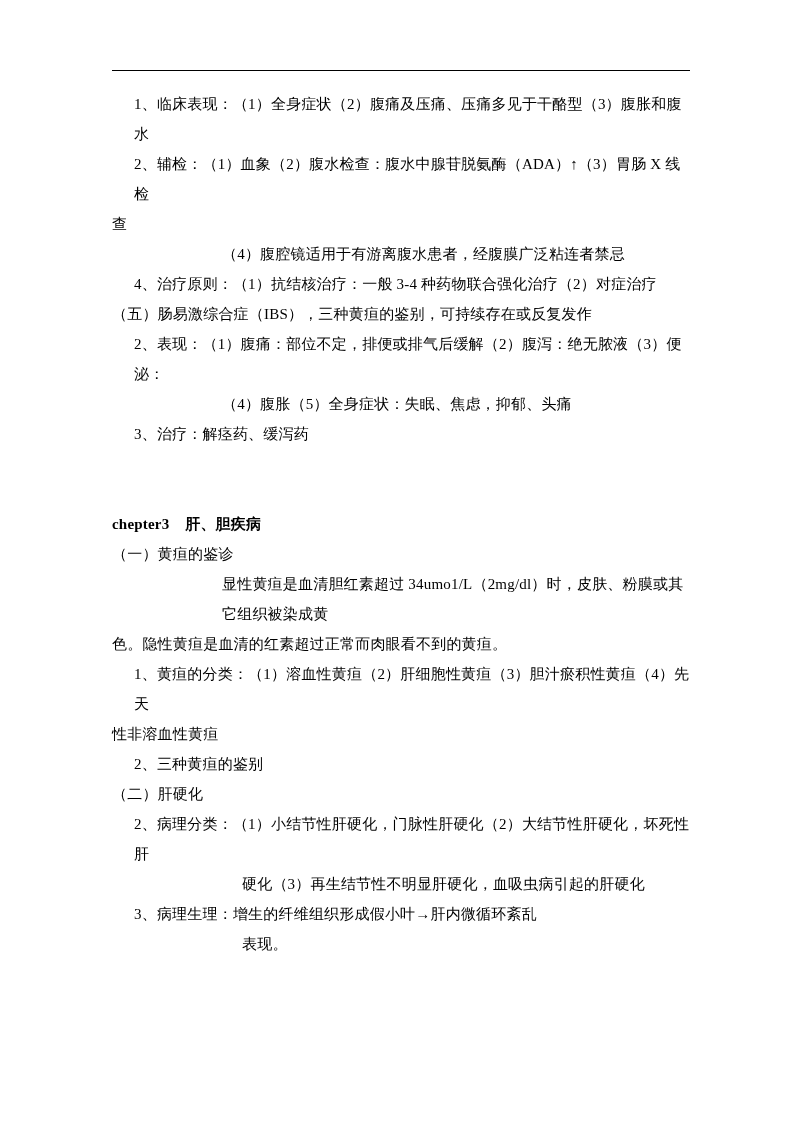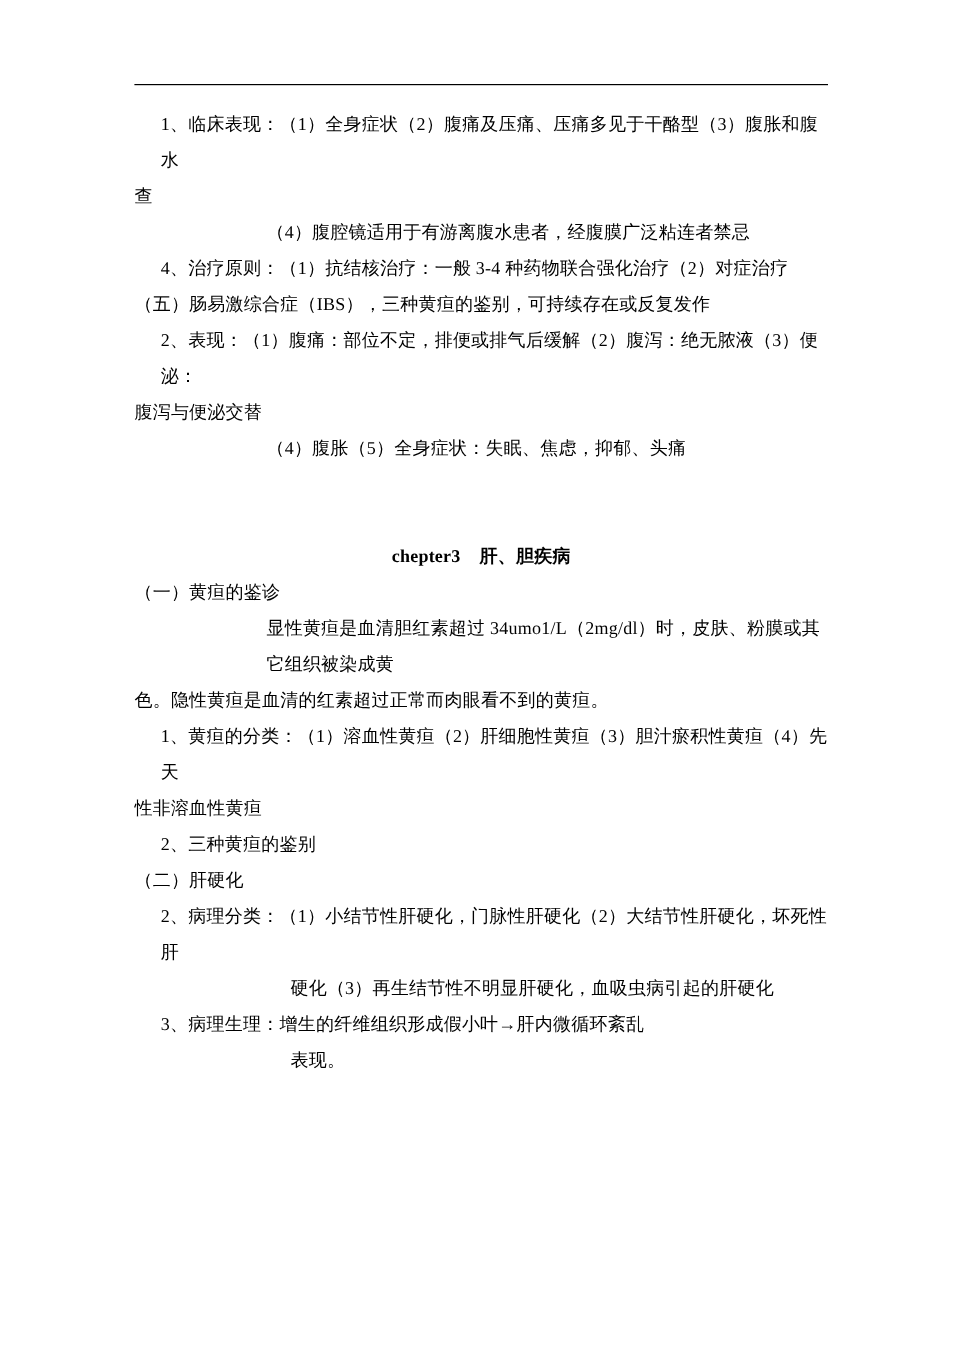--- a/index.html
+++ b/index.html
@@ -43,37 +43,37 @@
   .indent-1 { text-indent: 0; padding-left: 22px; }
   .indent-0 { padding-left: 0; }
   .indent-2 { padding-left: 110px; }
   .indent-hang2 { padding-left: 130px; }
   .gap { height: 30px; }
   .chapter-head {
     font-size: 15px;
     line-height: 30px;
     font-weight: bold;
     font-family: "Liberation Serif", "DejaVu Serif", serif;
-    text-align: center;
   }
 </style>
 </head>
 <body>
 
 <div class="page">
   <div class="content">
     <div class="rule"></div>
     <div class="line indent-1">1、临床表现：（1）全身症状（2）腹痛及压痛、压痛多见于干酪型（3）腹胀和腹水</div>
+    <div class="line indent-1">2、辅检：（1）血象（2）腹水检查：腹水中腺苷脱氨酶（ADA）↑（3）胃肠 X 线检</div>
     <div class="line indent-0">查</div>
     <div class="line indent-2">（4）腹腔镜适用于有游离腹水患者，经腹膜广泛粘连者禁忌</div>
     <div class="line indent-1">4、治疗原则：（1）抗结核治疗：一般 3-4 种药物联合强化治疗（2）对症治疗</div>
     <div class="line indent-0">（五）肠易激综合症（IBS），三种黄疸的鉴别，可持续存在或反复发作</div>
     <div class="line indent-1">2、表现：（1）腹痛：部位不定，排便或排气后缓解（2）腹泻：绝无脓液（3）便泌：</div>
-    <div class="line indent-0">腹泻与便泌交替</div>
     <div class="line indent-2">（4）腹胀（5）全身症状：失眠、焦虑，抑郁、头痛</div>
+    <div class="line indent-1">3、治疗：解痉药、缓泻药</div>
     <div class="gap"></div>
     <div class="gap"></div>
     <div class="line chapter-head indent-0">chepter3    肝、胆疾病</div>
     <div class="line indent-0">（一）黄疸的鉴诊</div>
     <div class="line indent-2">显性黄疸是血清胆红素超过 34umo1/L（2mg/dl）时，皮肤、粉膜或其它组织被染成黄</div>
     <div class="line indent-0">色。隐性黄疸是血清的红素超过正常而肉眼看不到的黄疸。</div>
     <div class="line indent-1">1、黄疸的分类：（1）溶血性黄疸（2）肝细胞性黄疸（3）胆汁瘀积性黄疸（4）先天</div>
     <div class="line indent-0">性非溶血性黄疸</div>
     <div class="line indent-1">2、三种黄疸的鉴别</div>
     <div class="line indent-0">（二）肝硬化</div>

